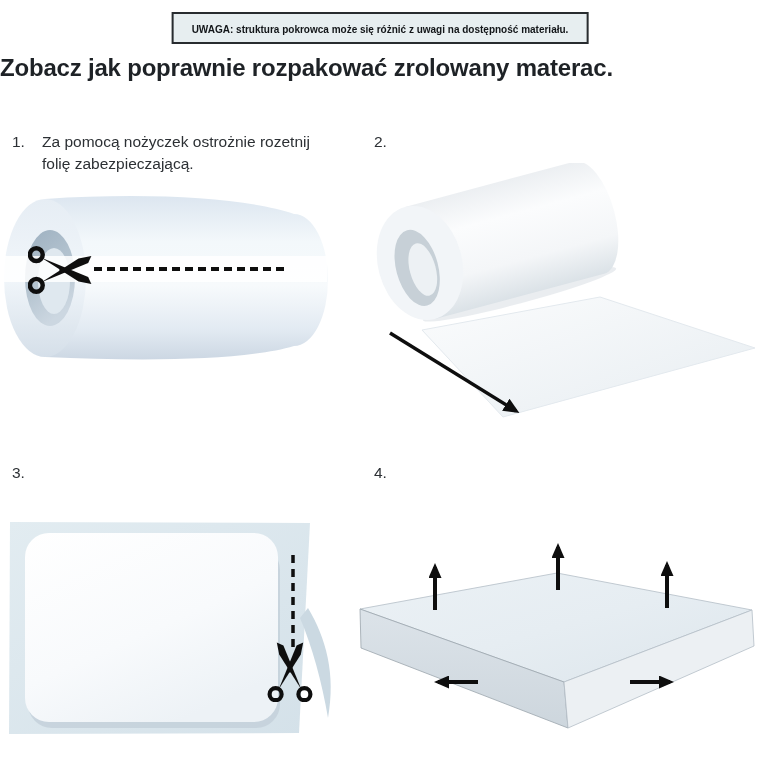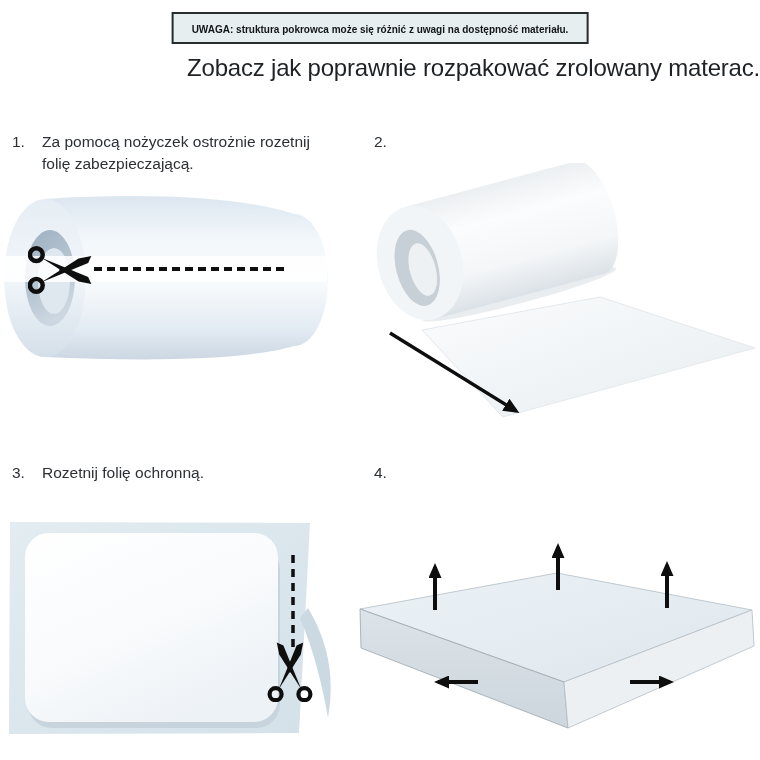--- a/index.html
+++ b/index.html
@@ -12,21 +12,21 @@
   .notice{
     position:absolute;top:12px;left:50%;transform:translateX(-50%);
     background:#e7eef0;border:2px solid #282c2f;
     padding:5px 18px;white-space:nowrap;box-sizing:border-box;
   }
   .notice span{
     font-size:10px;font-weight:bold;color:#121518;letter-spacing:0px;
   }
   .title{
     position:absolute;top:54px;left:0;width:760px;margin:0;
-    text-align:right;font-size:24px;font-weight:normal;color:#1e2226;
+    text-align:left;font-size:24px;font-weight:bold;color:#1e2226;
     letter-spacing:-0.2px;
   }
   .step{
     position:absolute;display:flex;gap:12px;
     font-size:15.5px;line-height:22px;color:#2c3034;
   }
   .step .num{flex:0 0 18px;}
   .step-1{top:131px;left:12px;width:316px;}
   .step-2{top:131px;left:374px;width:380px;}
   .step-3{top:462px;left:12px;width:330px;}
@@ -62,21 +62,20 @@
   <span class="num">1.</span>
   <span class="txt">Za pomocą nożyczek ostrożnie rozetnij folię zabezpieczającą.</span>
 </div>
 
 <div class="step step-2">
   <span class="num">2.</span>
 </div>
 
 <div class="step step-3">
   <span class="num">3.</span>
-  <span class="txt">Rozetnij folię ochronną.</span>
 </div>
 
 <div class="step step-4">
   <span class="num">4.</span>
 </div>
 
 <svg class="fig fig-1" width="336" height="226" viewBox="0 0 336 226">
   <defs>
     <linearGradient id="f1body" x1="0" y1="0" x2="0" y2="1">
       <stop offset="0" stop-color="#dce6f0"></stop>

